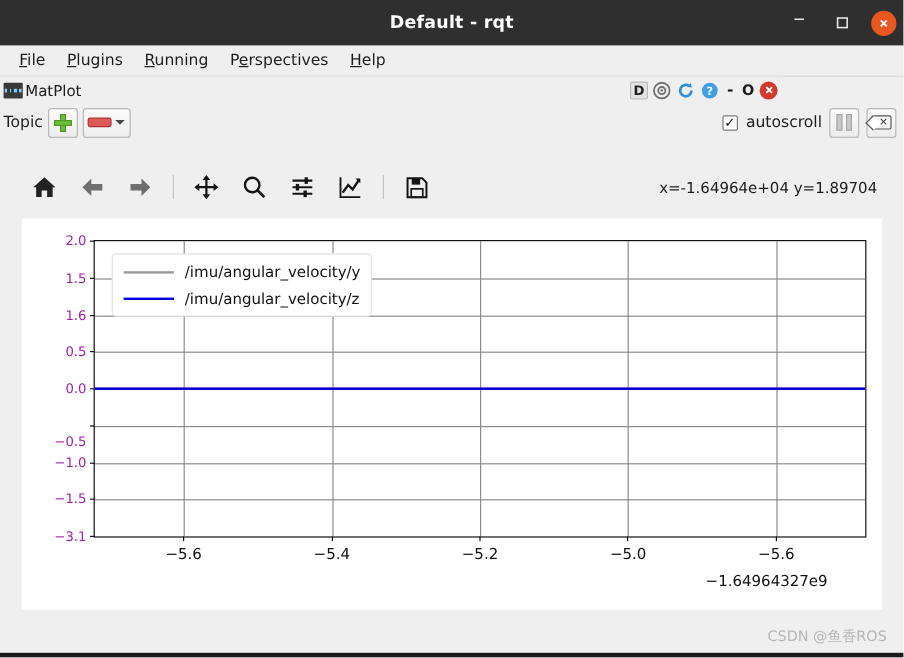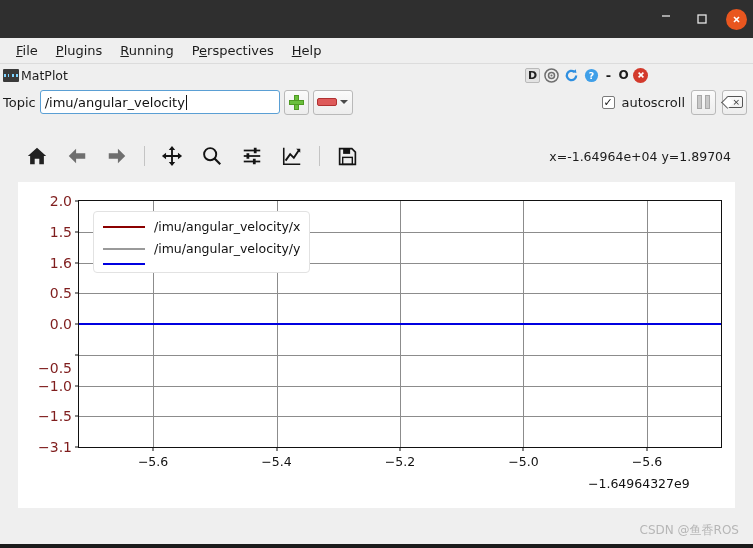--- a/index.html
+++ b/index.html
@@ -179,21 +179,21 @@
     position: absolute; left: 0; width: 100%; height: 1px; background: #8c8c8c;
   }
   .gridline-v {
     position: absolute; top: 0; height: 100%; width: 1px; background: #8c8c8c;
   }
   .dataline {
     position: absolute; left: 0; width: 100%; height: 2px;
   }
   .ytick {
     position: absolute; right: 100%; margin-right: 7px;
-    font-size: 14px; color: #7f1d1d; transform: translateY(-50%);
+    font-size: 11px; color: #a21caf; transform: translateY(-50%);
     white-space: nowrap; text-align: right;
   }
   .ytickmark {
     position: absolute; right: 100%; width: 4px; height: 1px; background: #111;
     transform: translateY(-50%);
   }
   .xtick {
     position: absolute; top: 100%; margin-top: 7px;
     font-size: 12.5px; color: #111; transform: translateX(-50%);
     white-space: nowrap;
@@ -225,20 +225,21 @@
     position: absolute; left: 0; bottom: 0; width: 753px; height: 4px;
     background: #1a1a1a;
   }
 </style>
 </head>
 <body>
 
 <div id="app">
 
   <div class="titlebar">
+    <div class="title">Default - rqt</div>
     <div class="wincontrols">
       <div class="wbtn min">
         <svg width="12" height="12" viewBox="0 0 12 12">
           <line x1="2" y1="7" x2="10" y2="7" stroke="#e6e6e6" stroke-width="1.3"></line>
         </svg>
       </div>
       <div class="wbtn max">
         <svg width="12" height="12" viewBox="0 0 12 12">
           <rect x="2" y="2" width="8" height="8" fill="none" stroke="#e6e6e6" stroke-width="1.3"></rect>
         </svg>
@@ -292,24 +293,20 @@
         <svg width="10" height="10" viewBox="0 0 10 10">
           <line x1="2.6" y1="2.6" x2="7.4" y2="7.4" stroke="#fff" stroke-width="1.6"></line>
           <line x1="7.4" y1="2.6" x2="2.6" y2="7.4" stroke="#fff" stroke-width="1.6"></line>
         </svg>
       </div>
     </div>
   </div>
 
   <div class="topicrow">
     <div class="topiclabel">Topic</div>
-    <div class="topicinput">
-      <span>/imu/angular_velocity</span>
-      <span class="caret"></span>
-    </div>
     <div class="btnsq">
       <span class="plus-icon"></span>
     </div>
     <div class="btnsq btn-remove">
       <span class="minus-bar"></span>
       <span class="tri-down"></span>
     </div>
   </div>
 
   <div class="rightcontrols">
@@ -379,29 +376,26 @@
         <rect x="6.5" y="13" width="11" height="8" fill="none" stroke="#141414" stroke-width="1.6"></rect>
       </svg>
     </div>
   </div>
   <div class="coordreadout">x=-1.64964e+04 y=1.89704</div>
 
   <div class="canvas">
     <div class="axes" id="axes">
       <div class="legend" id="legend">
           <div class="legrow">
-            <span class="legline" style="background: rgb(139, 0, 0);"></span>
-            <span class="legtext">/imu/angular_velocity/x</span>
-          </div>
-          <div class="legrow">
             <span class="legline" style="background: rgb(154, 154, 154);"></span>
             <span class="legtext">/imu/angular_velocity/y</span>
           </div>
           <div class="legrow">
             <span class="legline" style="background: rgb(0, 0, 224);"></span>
+            <span class="legtext">/imu/angular_velocity/z</span>
           </div>
         </div>
     <div class="ytickmark" style="top: 0px;"></div>
         <div class="ytick" style="top: 0px;">2.0</div>
         <div class="gridline-h" style="top: 30.75px;"></div>
         <div class="ytickmark" style="top: 30.75px;"></div>
         <div class="ytick" style="top: 30.75px;">1.5</div>
         <div class="gridline-h" style="top: 61.5px;"></div>
         <div class="ytickmark" style="top: 61.5px;"></div>
         <div class="ytick" style="top: 61.5px;">1.6</div>

